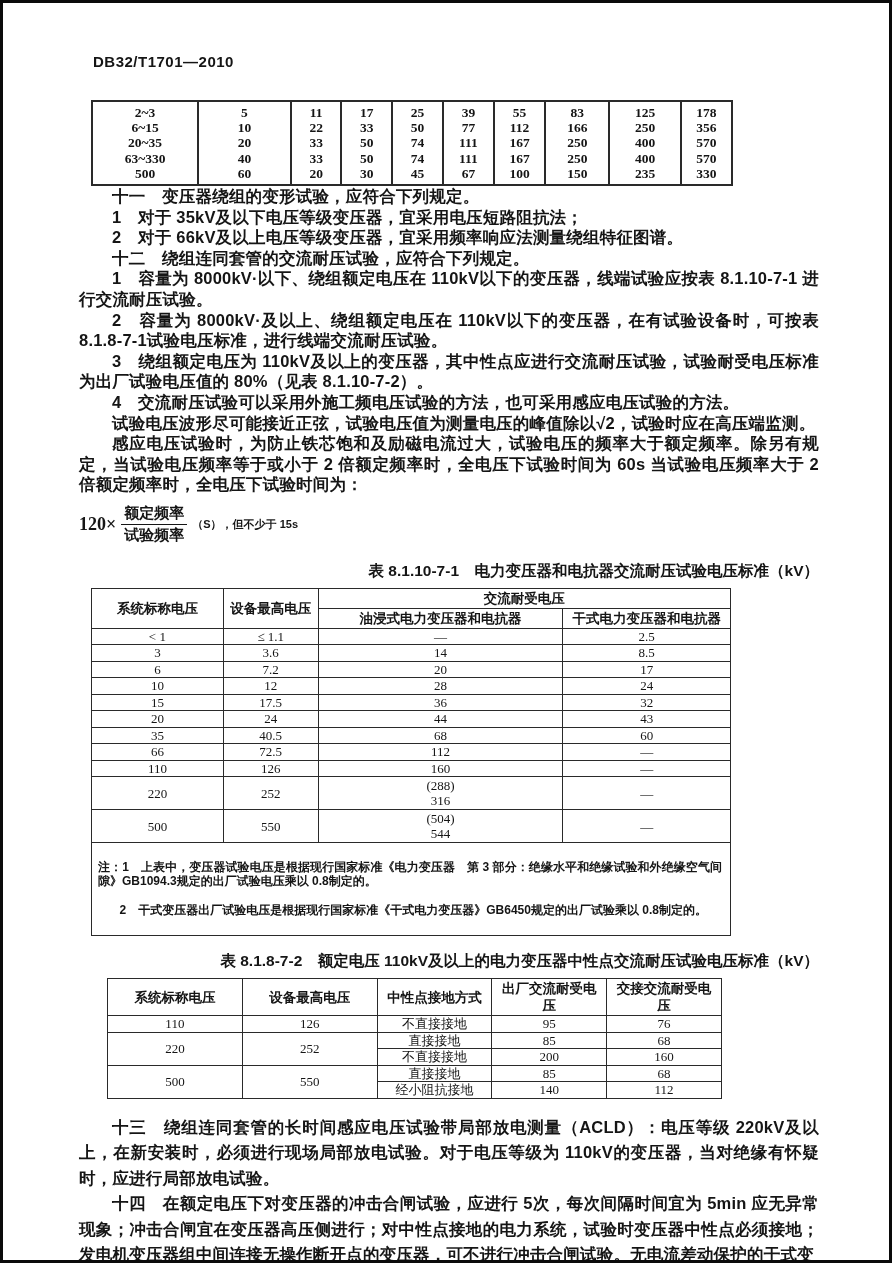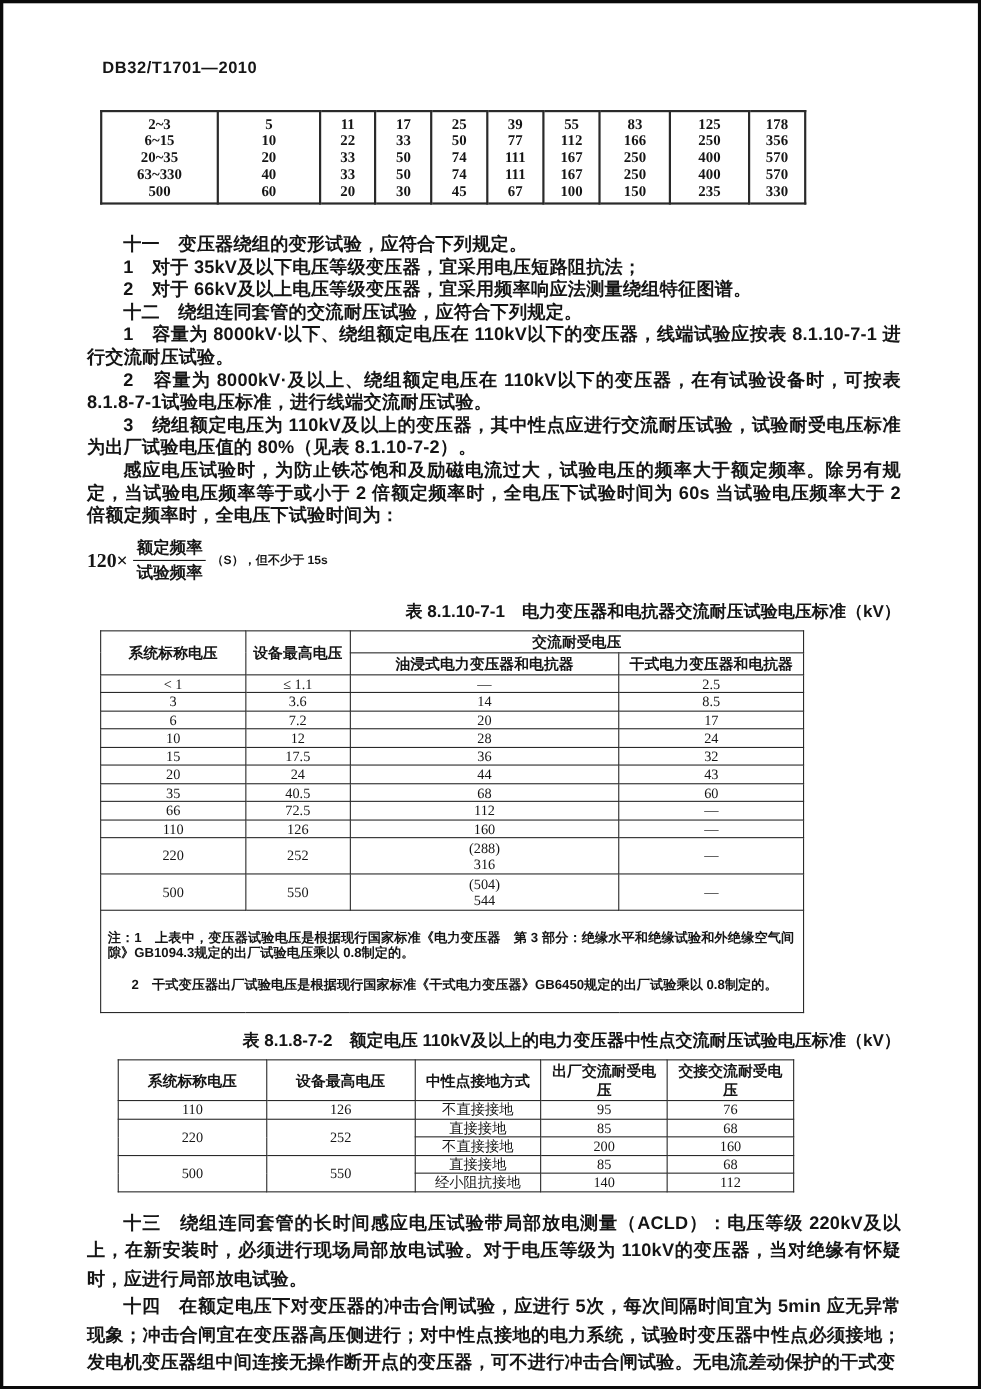--- a/index.html
+++ b/index.html
@@ -32,21 +32,21 @@
   }
   table.cont-table td {
     border:2px solid #2a2a2a;
     padding:3px 0;
     line-height:15.2px;
     white-space:pre-line;
     vertical-align:middle;
   }
 
   
-  .paras { margin-top:26px; }
+  .paras { margin-top:0; }
   p.para {
     margin:0; font-size:16.5px; font-weight:bold;
     line-height:20.6px; text-indent:2em; text-align:justify;
     letter-spacing:0.2px;
   }
 
   
   .formula-row {
     height:52px; margin:4px 0 0 0;
     display:flex; align-items:center; justify-content:flex-start;
@@ -168,20 +168,22 @@
   </table>
 
   <div class="paras">
     <p class="para">十一　变压器绕组的变形试验，应符合下列规定。</p>
     <p class="para">1　对于 35kV及以下电压等级变压器，宜采用电压短路阻抗法；</p>
     <p class="para">2　对于 66kV及以上电压等级变压器，宜采用频率响应法测量绕组特征图谱。</p>
     <p class="para">十二　绕组连同套管的交流耐压试验，应符合下列规定。</p>
     <p class="para">1　容量为 8000kV·以下、绕组额定电压在 110kV以下的变压器，线端试验应按表 8.1.10-7-1 进行交流耐压试验。</p>
     <p class="para">2　容量为 8000kV·及以上、绕组额定电压在 110kV以下的变压器，在有试验设备时，可按表 8.1.8-7-1试验电压标准，进行线端交流耐压试验。</p>
     <p class="para">3　绕组额定电压为 110kV及以上的变压器，其中性点应进行交流耐压试验，试验耐受电压标准为出厂试验电压值的 80%（见表 8.1.10-7-2）。</p>
+    <p class="para">4　交流耐压试验可以采用外施工频电压试验的方法，也可采用感应电压试验的方法。</p>
+    <p class="para">试验电压波形尽可能接近正弦，试验电压值为测量电压的峰值除以√2，试验时应在高压端监测。</p>
     <p class="para">感应电压试验时，为防止铁芯饱和及励磁电流过大，试验电压的频率大于额定频率。除另有规定，当试验电压频率等于或小于 2 倍额定频率时，全电压下试验时间为 60s  当试验电压频率大于 2 倍额定频率时，全电压下试验时间为：</p>
   </div>
 
   <div class="formula-row">
     <span class="formula-prefix">120×</span>
       <span class="frac">
         <span class="num">额定频率</span>
         <span class="den">试验频率</span>
       </span>
     <span class="formula-suffix">（S），但不少于 15s</span>

